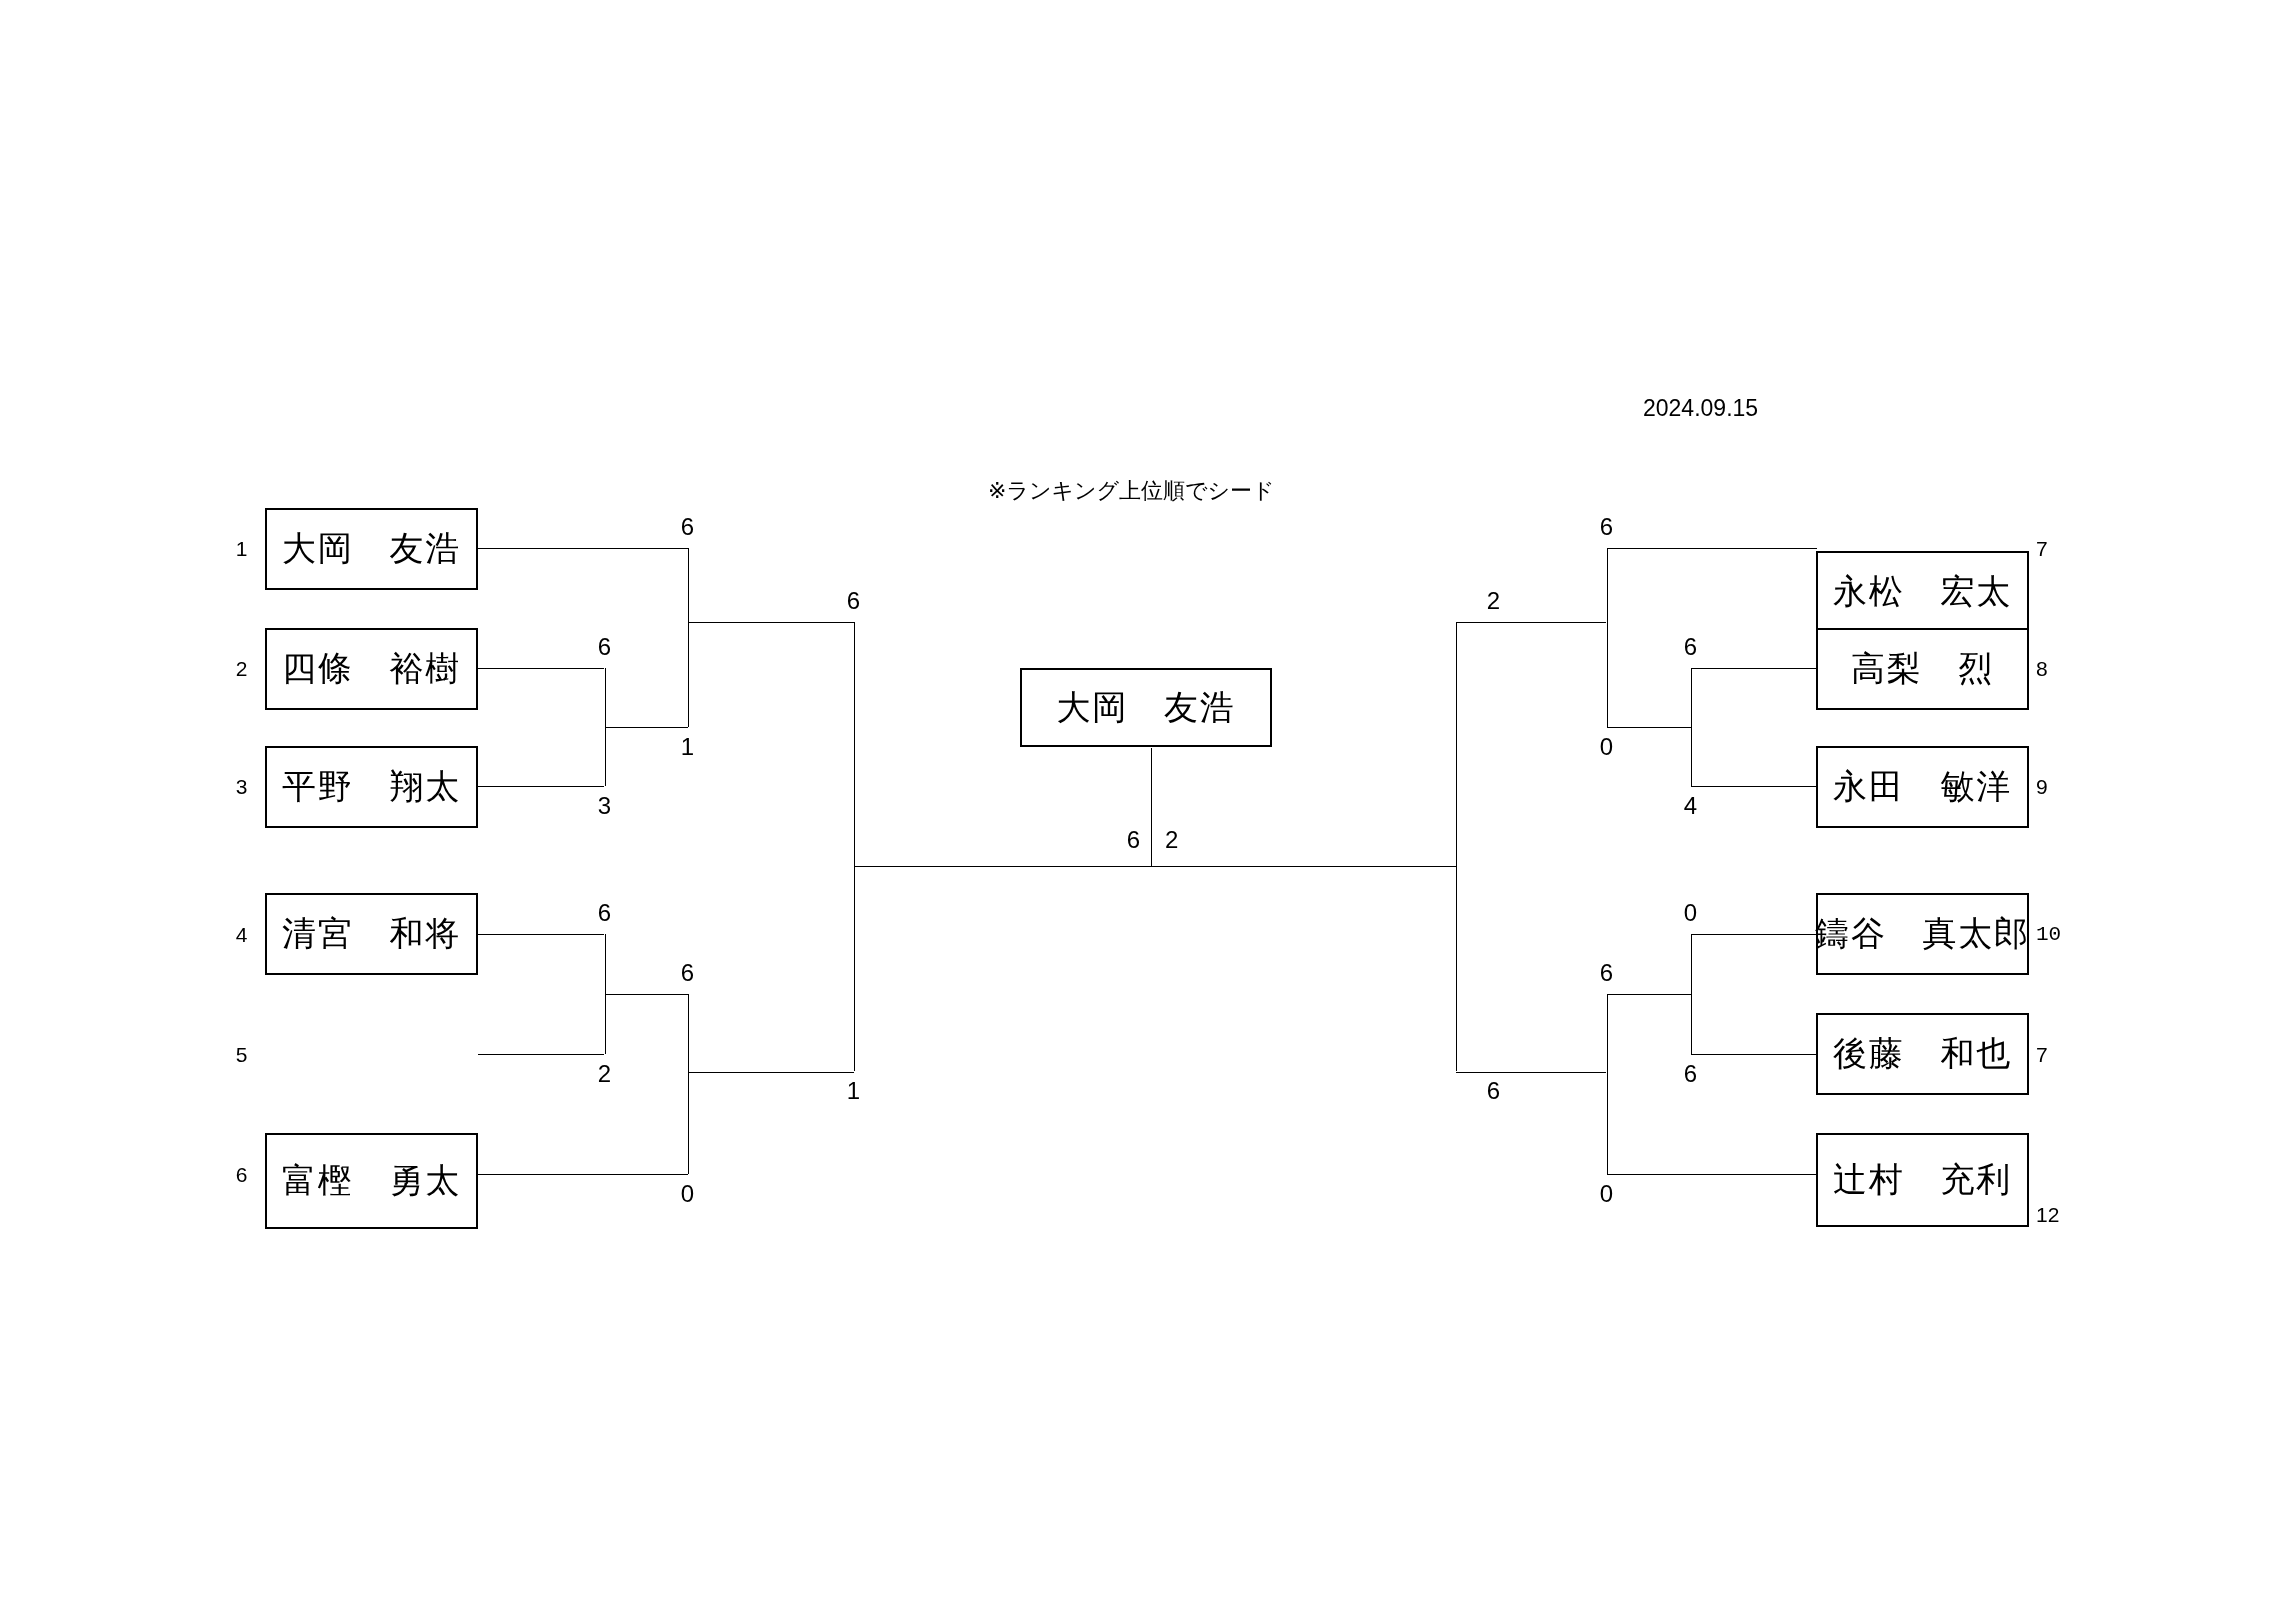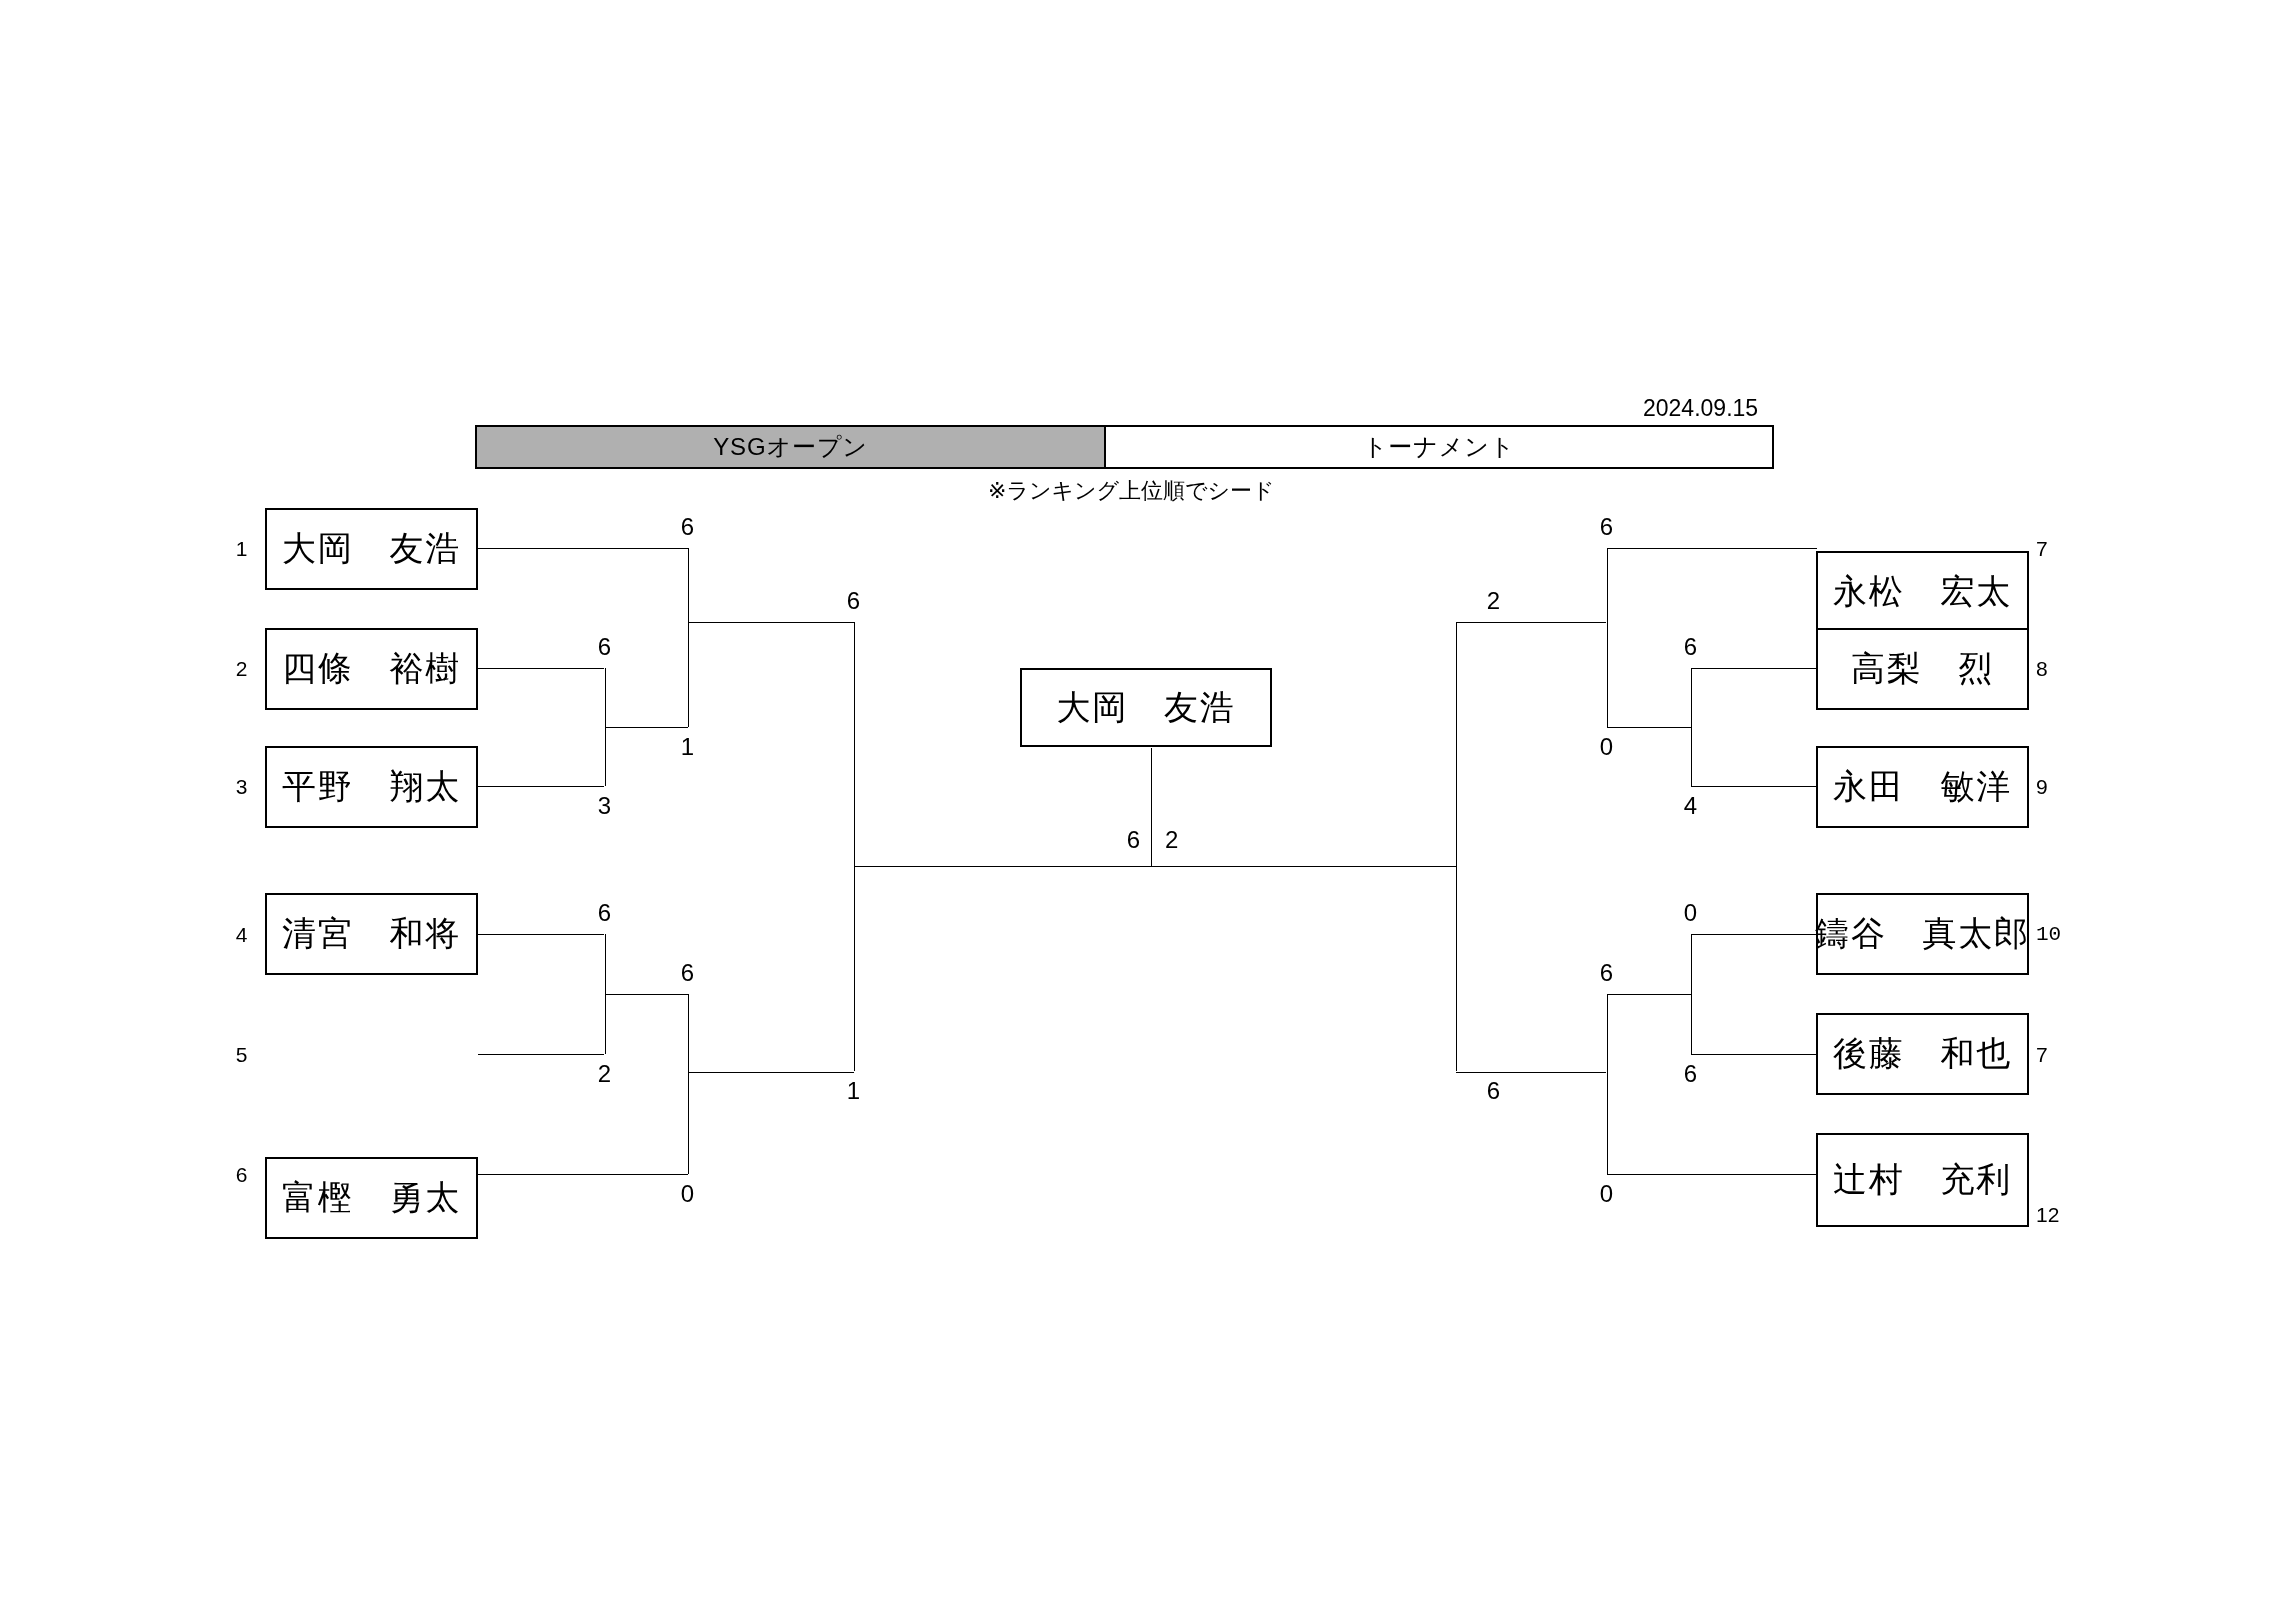--- a/index.html
+++ b/index.html
@@ -35,43 +35,39 @@
   
   .sc{position:absolute;font-size:24px;text-align:center;white-space:nowrap;}
 </style>
 </head>
 <body>
 
 <div id="stage">
 
   <div class="date" style="left:1643px;top:395px;">2024.09.15</div>
 
-  <div class="hdr" style="left:475px;top:425px;width:1299px;height:44px;">
-    <div class="cell gray" style="width:629px;height:100%;">YSGオープン</div>
-    <div class="cell white" style="flex:1;height:100%;">トーナメント</div>
-  </div>
 
   <div class="note" style="left:988px;top:476px;">※ランキング上位順でシード</div>
 
   <div class="seed" style="left:223px;top:537px;width:37px;">1</div>
   <div class="pbox" style="left:265px;top:508px;width:213px;height:82px;">大岡　友浩</div>
 
   <div class="seed" style="left:223px;top:657px;width:37px;">2</div>
   <div class="pbox" style="left:265px;top:628px;width:213px;height:82px;">四條　裕樹</div>
 
   <div class="seed" style="left:223px;top:775px;width:37px;">3</div>
   <div class="pbox" style="left:265px;top:746px;width:213px;height:82px;">平野　翔太</div>
 
   <div class="seed" style="left:223px;top:923px;width:37px;">4</div>
   <div class="pbox" style="left:265px;top:893px;width:213px;height:82px;">清宮　和将</div>
 
   <div class="seed" style="left:223px;top:1043px;width:37px;">5</div>
 
   <div class="seed" style="left:223px;top:1163px;width:37px;">6</div>
-  <div class="pbox" style="left:265px;top:1133px;width:213px;height:82px;margin-top:24px;">富樫　勇太</div>
+  <div class="pbox" style="left:265px;top:1133px;width:213px;height:96px;">富樫　勇太</div>
 
   <div class="h" style="left:478px;top:668px;width:126px;"></div>
   <div class="h" style="left:478px;top:786px;width:126px;"></div>
   <div class="v" style="left:605px;top:668px;height:118px;"></div>
   <div class="sc" style="left:577px;top:633px;width:55px;">6</div>
   <div class="sc" style="left:577px;top:792px;width:55px;">3</div>
 
   <div class="h" style="left:605px;top:727px;width:83px;"></div>
   <div class="h" style="left:478px;top:548px;width:210px;"></div>
   <div class="v" style="left:688px;top:548px;height:179px;"></div>

